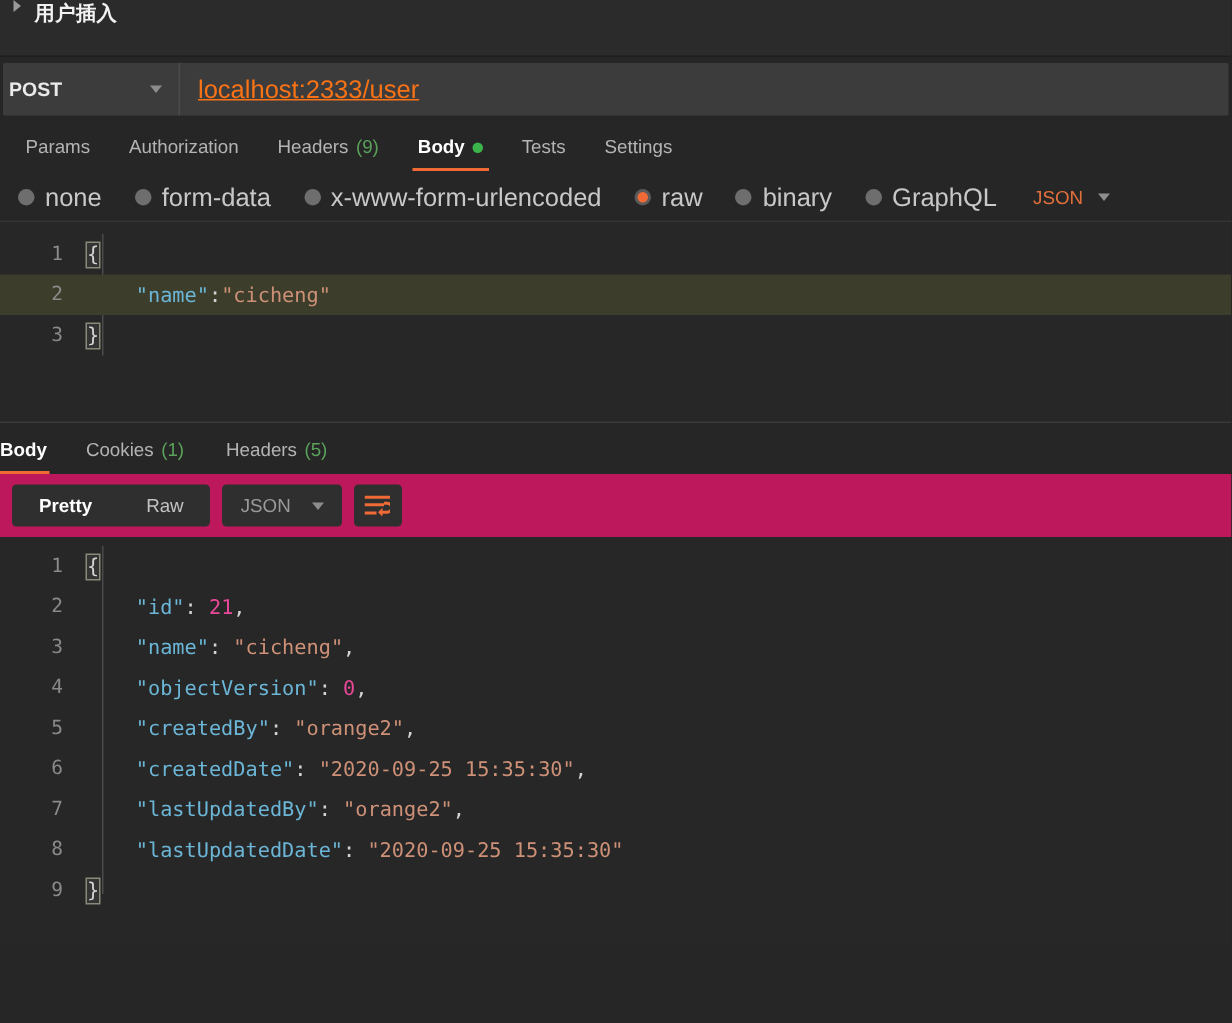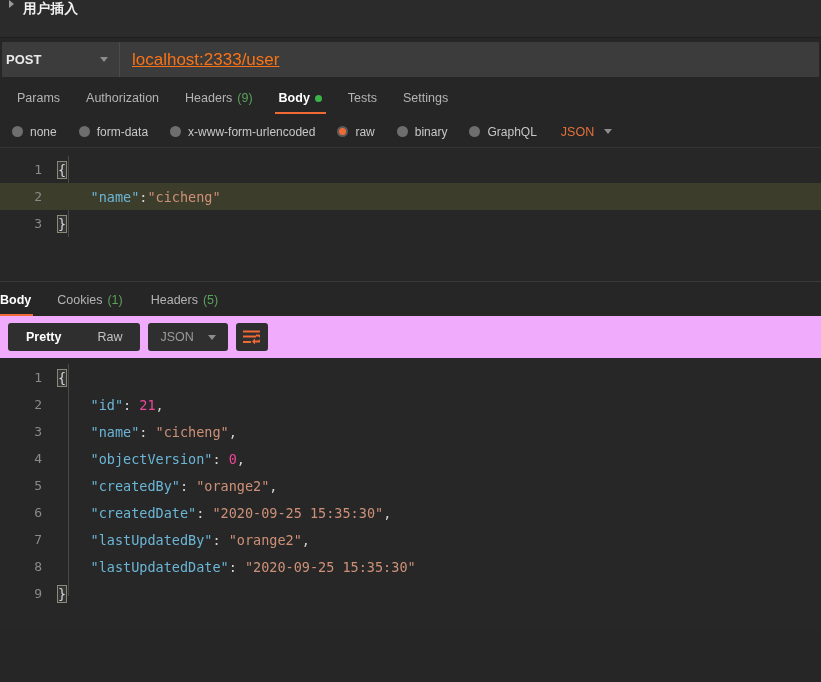--- a/index.html
+++ b/index.html
@@ -125,21 +125,21 @@
     align-items: center;
     padding-left: 12px;
     background: #262626;
     border-bottom: 1px solid #343434;
   }
   .radio-item {
     display: flex;
     align-items: center;
     gap: 7px;
     margin-right: 22px;
-    font-size: 12px;
+    font-size: 17px;
     color: #c8c8c8;
     cursor: pointer;
     white-space: nowrap;
   }
   .radio-dot {
     width: 11px; height: 11px;
     border-radius: 50%;
     background: #6e6e6e;
     flex: none;
   }
@@ -228,21 +228,21 @@
     height: 2px;
     background: #f06a36;
   }
 
   .resp-toolbar {
     height: 42px;
     display: flex;
     align-items: center;
     gap: 8px;
     padding: 0 8px;
-    background: #f0abfc;
+    background: #be185d;
   }
   .seg-group {
     display: flex;
     align-items: center;
     background: #2f2f2f;
     border-radius: 3px;
     height: 28px;
   }
   .seg {
     padding: 0 18px;

